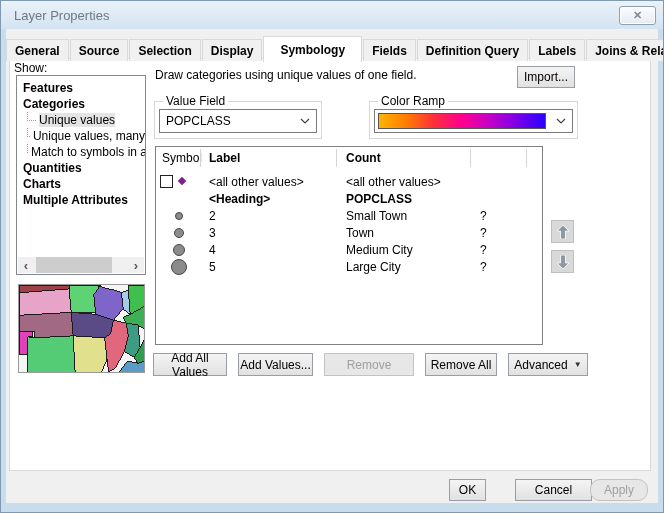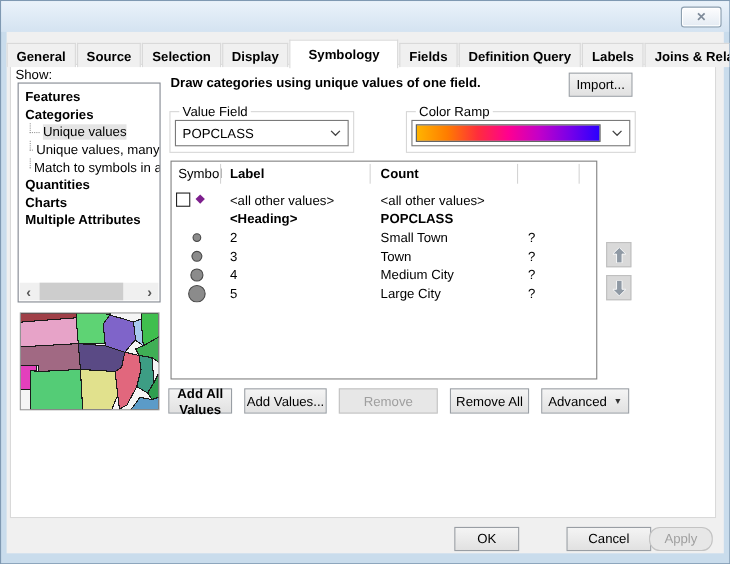--- a/index.html
+++ b/index.html
@@ -64,21 +64,21 @@
   .scroll-arrow { width:16px; height:16px; display:flex; align-items:center; justify-content:center;
     color:#555; font-size:13px; font-weight:bold; }
   .scroll-thumb { width:76px; height:16px; background:#cdcdcd; margin-left:2px; }
   
   .map-preview {
     position:absolute; left:8px; top:225px; width:127px; height:89px;
     border:1px solid #9a9a9a; background:#f5f5f5;
   }
   .map-preview svg { display:block; width:100%; height:100%; }
   
-  .description { position:absolute; left:145px; top:9px; font-weight:bold; }
+  .description { position:absolute; left:145px; top:9px; font-weight:normal; }
   .btn {
     border:1px solid #999ea4; background:linear-gradient(#f4f4f4,#e1e1e1);
     font-size:12px; font-family:"Liberation Sans",sans-serif;
     display:flex; align-items:center; justify-content:center; cursor:default;
   }
   .btn:disabled, .btn.disabled { color:#9f9f9f; border-color:#c3c3c3; background:#e7e7e7; }
   .import-btn { position:absolute; left:507px; top:7px; width:58px; height:22px; }
   .groupbox { position:absolute; border:1px solid #d7d7d7; background:#fff; }
   .groupbox .gb-label { position:absolute; top:-8px; left:8px; background:#fff; padding:0 3px; }
   .gb-value-field { left:144px; top:42px; width:168px; height:38px; }
@@ -123,30 +123,31 @@
     display:flex; align-items:center; justify-content:center; cursor:default;
   }
   .up-btn { left:541px; top:161px; }
   .down-btn { left:541px; top:191px; }
   
   .actions { position:absolute; left:143px; top:294px; display:flex; gap:11px; }
   .actions .btn { height:23px; }
   .advanced-arrow { font-size:8px; margin-left:6px; color:#333; }
   
   .footer-btn { position:absolute; height:22px; }
-  .ok-btn { left:412px; top:450px; width:59px; }
+  .ok-btn { left:448px; top:450px; width:37px; }
   .cancel-btn { left:514px; top:450px; width:77px; }
   .apply-btn { left:589px; top:450px; width:58px;border-radius:10px; }
 </style>
 </head>
 <body>
 
 <div class="window">
 
   <div class="titlebar">
+    <span class="title-text">Layer Properties</span>
     <div class="close-btn">
       <span>✕</span>
     </div>
   </div>
 
   <div class="body"></div>
 
   <div class="tabstrip">
     <div class="tab">General</div>
     <div class="tab">Source</div>
@@ -319,21 +320,21 @@
         <path d="M6 0 L12 6 L8.5 6 L8.5 14 L3.5 14 L3.5 6 L0 6 Z" fill="#8f99a4" stroke="#ffffff" stroke-width="0.8"></path>
       </svg>
     </div>
     <div class="updown down-btn">
       <svg width="12" height="14" viewBox="0 0 12 14">
         <path d="M6 14 L0 8 L3.5 8 L3.5 0 L8.5 0 L8.5 8 L12 8 Z" fill="#8f99a4" stroke="#ffffff" stroke-width="0.8"></path>
       </svg>
     </div>
 
     <div class="actions">
-      <button class="btn" style="width:58px;font-weight:bold;">Add All Values</button>
+      <button class="btn" style="width:74px;">Add All Values</button>
       <button class="btn" style="width:75px;">Add Values...</button>
       <button class="btn disabled" style="width:90px;">Remove</button>
       <button class="btn" style="width:72px;">Remove All</button>
       <button class="btn" style="width:80px;">
         <span>Advanced</span>
         <span class="advanced-arrow">▼</span>
       </button>
     </div>
 
   </div>

